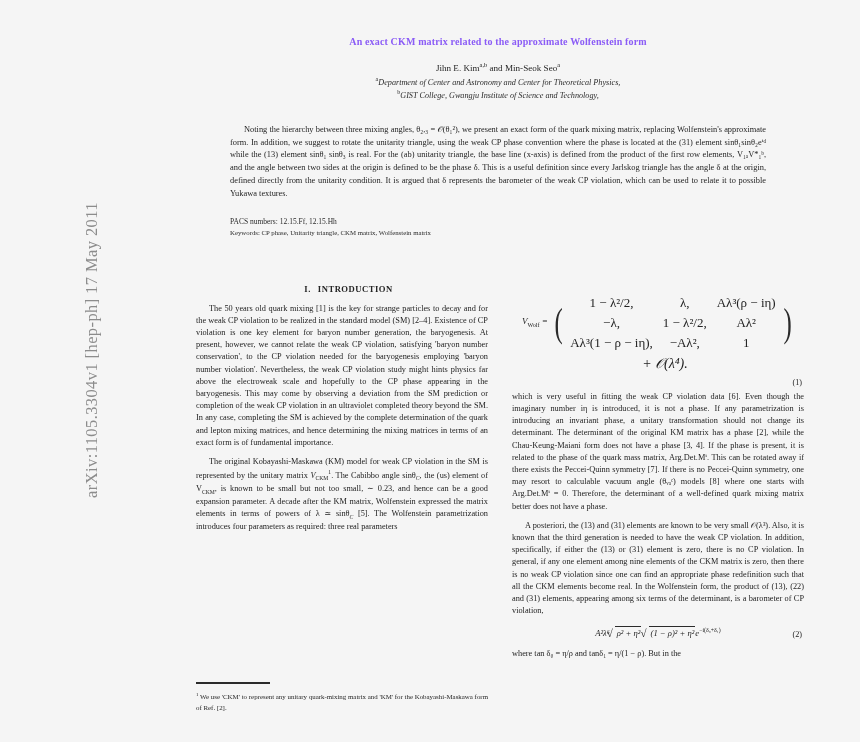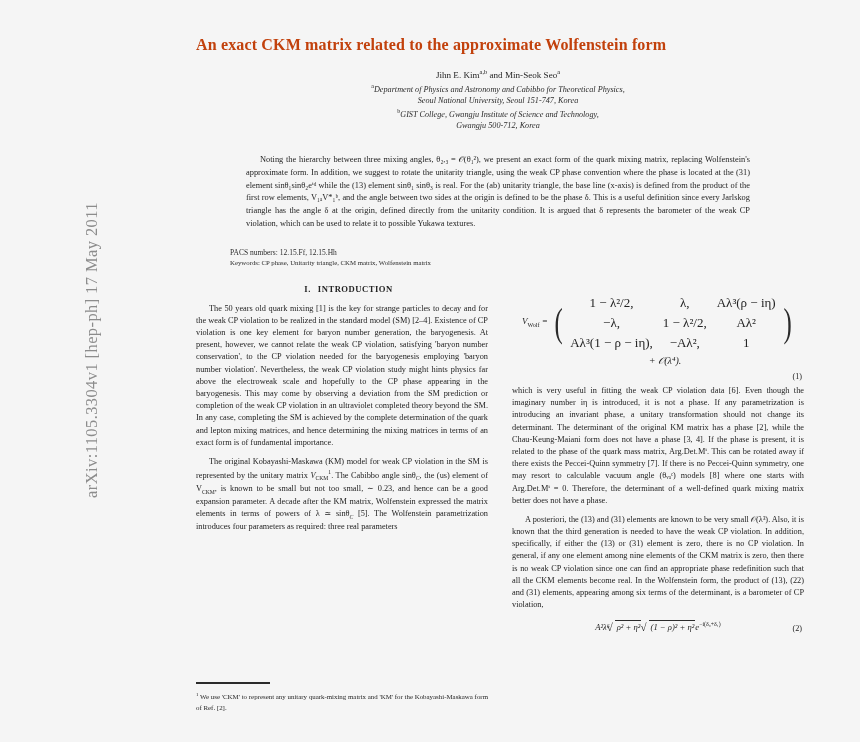--- a/index.html
+++ b/index.html
@@ -36,24 +36,25 @@
 
   
   .doc {
     position: absolute;
     left: 196px;
     top: 28px;
     width: 604px;
   }
 
   .title {
-    font-size: 16px;
+    text-align: center;
+    font-size: 10px;
     font-weight: bold;
     letter-spacing: 0.15px;
-    color: #c2410c;
+    color: #8b5cf6;
     margin: 8px 0 14px 0;
   }
 
   .authors {
     text-align: center;
     font-size: 9.1px;
     color: #262626;
     margin-bottom: 2px;
   }
   .authors sup { font-size: 6.4px; }
@@ -68,21 +69,21 @@
   .affil sup { font-size: 6px; font-style: normal; }
 
   
   .abstract {
     margin: 22px 34px 0 34px;
     font-size: 8.4px;
     line-height: 1.52;
     text-align: justify;
     color: #242424;
   }
-  .abstract p { margin: 16px; text-indent: 14px; }
+  .abstract p { margin: 0; text-indent: 14px; }
 
   .pacs {
     margin: 16px 34px 0 34px;
     font-size: 7.5px;
     line-height: 1.5;
     color: #2b2b2b;
   }
   .pacs .kw { font-size: 6.8px; }
 
   
@@ -148,21 +149,21 @@
     border-collapse: collapse;
     font-size: 13px;
   }
   table.matrix td {
     padding: 0.5px 5px;
     text-align: center;
     white-space: nowrap;
   }
   .eq-tail {
     text-align: center;
-    font-size: 10px;
+    font-size: 14px;
     font-style: italic;
     margin-top: 2px;
     padding-left: 14px;
   }
   .eq-num {
     position: absolute;
     right: 2px;
     bottom: -14px;
     font-size: 8.2px;
     font-style: normal;
@@ -235,27 +236,25 @@
   <div class="doc">
 
     <div class="title">An exact CKM matrix related to the approximate Wolfenstein form</div>
 
     <div class="authors">
       <span>Jihn E. Kim</span><sup>a,b</sup><span> and </span><span>Min-Seok Seo</span><sup>a</sup>
     </div>
 
     <div class="affil">
       <div>
-        <sup>a</sup><span>Department of Physics and Astronomy and Cabibbo for Theoretical Physics,</span>
-      </div>
-      <div>Seoul National University, Seoul 151-747, Korea</div>
+        <sup>a</sup><span>Department of Center and Astronomy and Center for Theoretical Physics,</span>
+      </div>
       <div>
         <sup>b</sup><span>GIST College, Gwangju Institute of Science and Technology,</span>
       </div>
-      <div>Gwangju 500-712, Korea</div>
     </div>
 
     <div class="abstract">
       <p>Noting the hierarchy between three mixing angles, θ₂,₃ = 𝒪(θ₁²), we present an exact form of the quark mixing matrix, replacing Wolfenstein's approximate form. In addition, we suggest to rotate the unitarity triangle, using the weak CP phase convention where the phase is located at the (31) element sinθ₁sinθ₂eⁱᵈ while the (13) element sinθ₁ sinθ₃ is real. For the (ab) unitarity triangle, the base line (x-axis) is defined from the product of the first row elements, V₁ₐV*₁ᵇ, and the angle between two sides at the origin is defined to be the phase δ. This is a useful definition since every Jarlskog triangle has the angle δ at the origin, defined directly from the unitarity condition. It is argued that δ represents the barometer of the weak CP violation, which can be used to relate it to possible Yukawa textures.</p>
     </div>
 
     <div class="pacs">
       <div>
         <span>PACS numbers:</span>
         <span>12.15.Ff, 12.15.Hh</span>
@@ -322,16 +321,17 @@
 
       <p class="noindent" style="margin-top:16px">which is very useful in fitting the weak CP violation data [6]. Even though the imaginary number iη is introduced, it is not a phase. If any parametrization is introducing an invariant phase, a unitary transformation should not change its determinant. The determinant of the original KM matrix has a phase [2], while the Chau-Keung-Maiani form does not have a phase [3, 4]. If the phase is present, it is related to the phase of the quark mass matrix, Arg.Det.Mⁱ. This can be rotated away if there exists the Peccei-Quinn symmetry [7]. If there is no Peccei-Quinn symmetry, one may resort to calculable vacuum angle (θᵥₐᶜ) models [8] where one starts with Arg.Det.Mⁱ = 0. Therefore, the determinant of a well-defined quark mixing matrix better does not have a phase.</p>
 
       <p>A posteriori, the (13) and (31) elements are known to be very small 𝒪(λ³). Also, it is known that the third generation is needed to have the weak CP violation. In addition, specifically, if either the (13) or (31) element is zero, there is no CP violation. In general, if any one element among nine elements of the CKM matrix is zero, then there is no weak CP violation since one can find an appropriate phase redefinition such that all the CKM elements become real. In the Wolfenstein form, the product of (13), (22) and (31) elements, appearing among six terms of the determinant, is a barometer of CP violation,</p>
 
       <div class="eq2">
         <span>A²λ⁶</span><span class="sqrt"><span class="rad">ρ² + η²</span></span> <span class="sqrt"><span class="rad">(1 − ρ)² + η²</span></span><span>e</span><sup>−i(δ₀+δ₁)</sup>
         <span class="eq-num2">(2)</span>
       </div>
 
+      <p class="noindent">where tan δ₀ = η/ρ and tanδ₁ = η/(1 − ρ). But in the</p>
     </div>
   </div>
 
 </div>
 
 </body></html>

